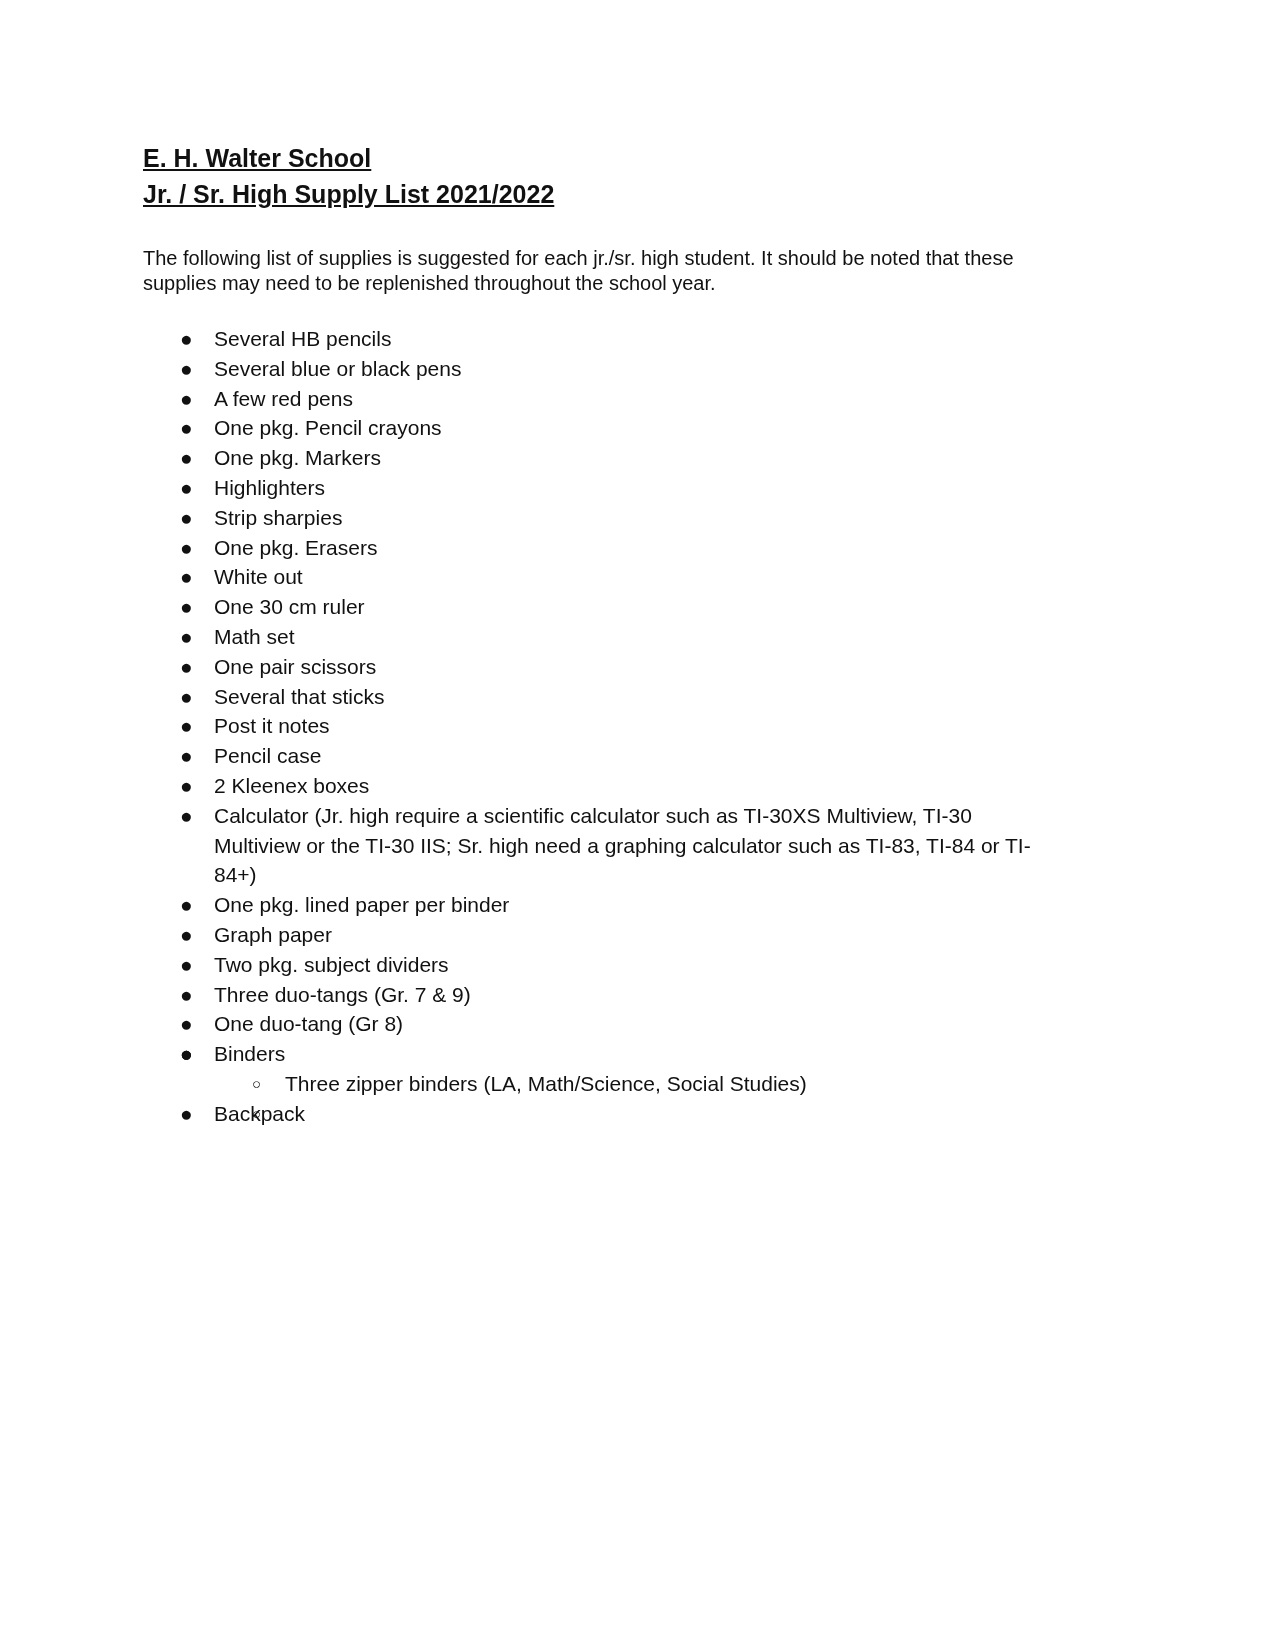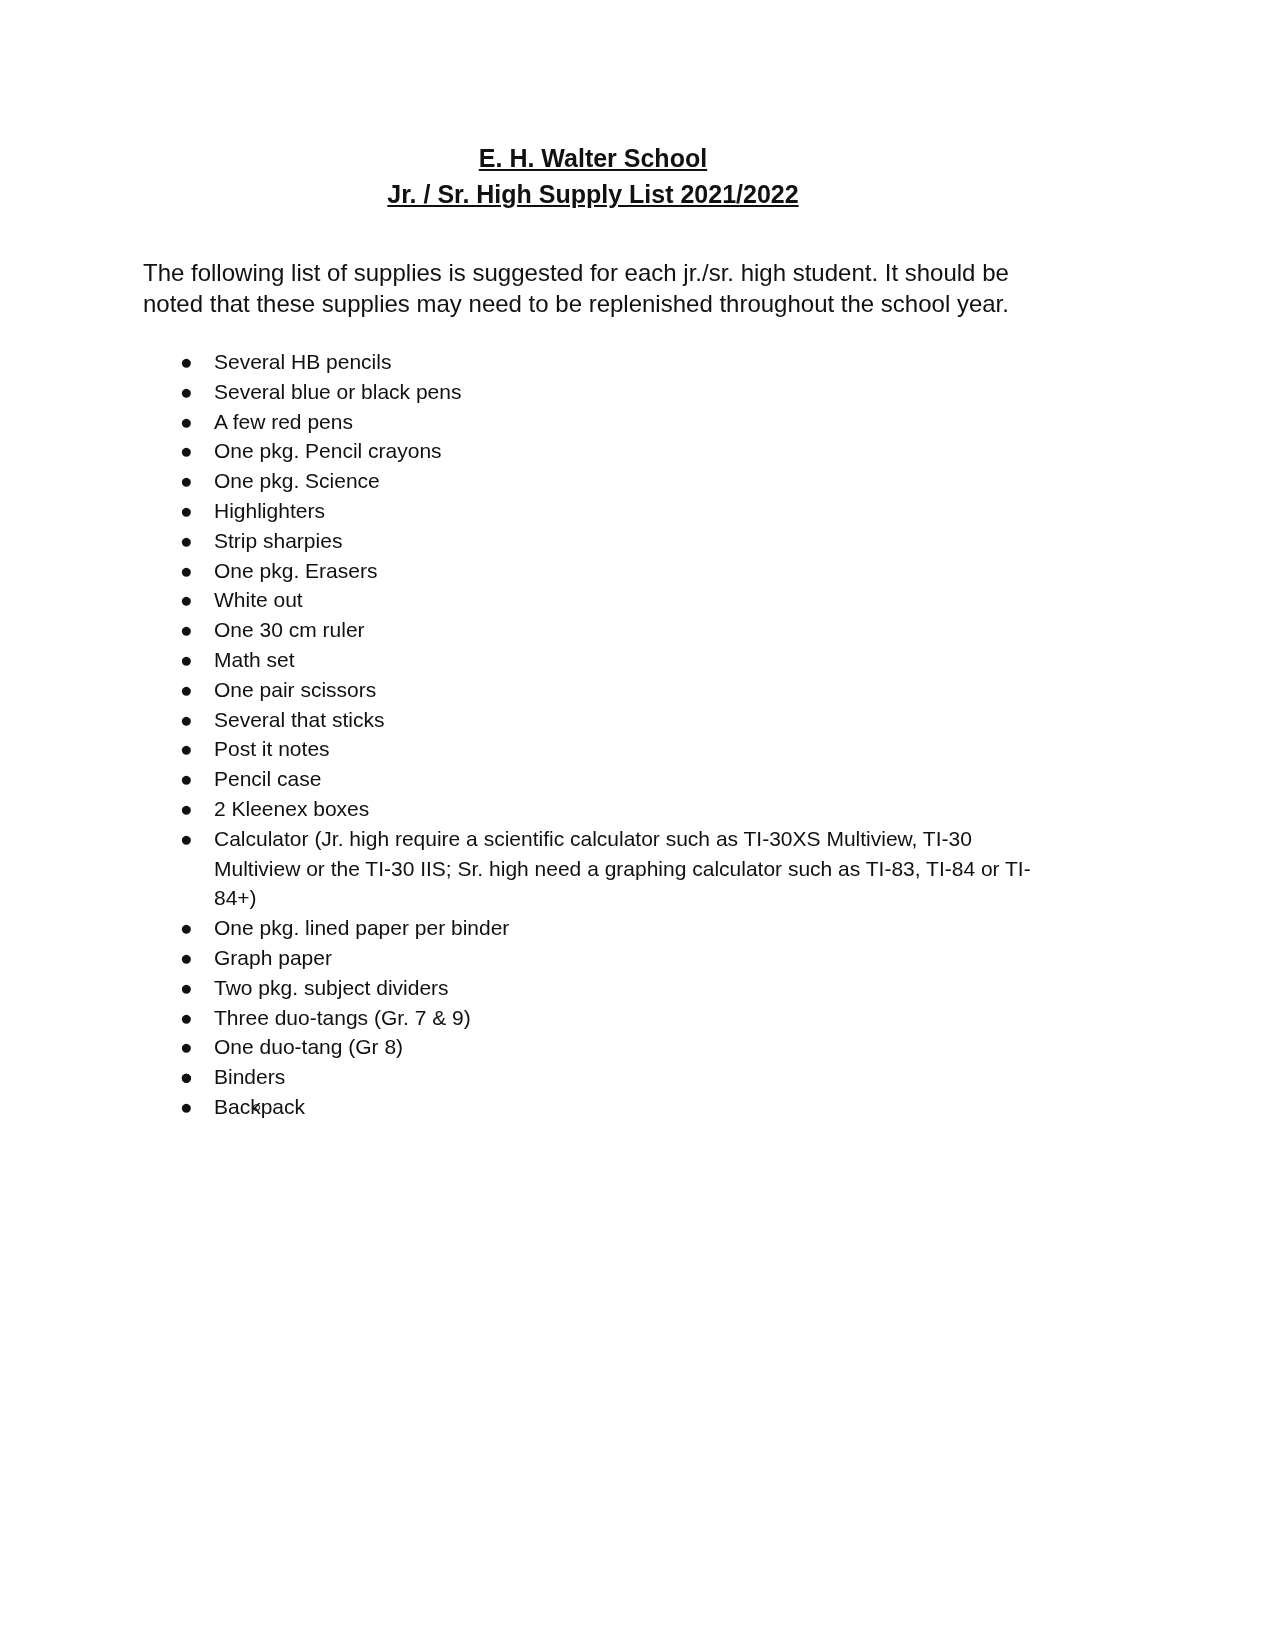--- a/index.html
+++ b/index.html
@@ -1,58 +1,58 @@
 <!DOCTYPE html>
 <html><head>
   <meta charset="utf-8">
   <style>
     html, body { margin: 0; padding: 0; background: #ffffff; }
     body { width: 1275px; height: 1650px; position: relative; font-family: "Liberation Sans", sans-serif; color: #111; }
     .page { position: absolute; left: 143px; top: 140px; width: 900px; }
-    .title { text-align: center; font-weight: bold; font-size: 25px; line-height: 36px; text-decoration: underline; margin: 0; }
-    .intro { font-size: 24px; line-height: 31px; margin-top: 45px; }
+    .title { font-weight: bold; font-size: 25px; line-height: 36px; text-decoration: underline; margin: 0; }
+    .intro { font-size: 20px; line-height: 25px; margin-top: 34px; }
     ul.main { list-style: none; margin: 28px 0 0 0; padding: 0; }
     ul.main > li { position: relative; padding-left: 71px; font-size: 21px; line-height: 29.8px; }
     ul.main > li > .bullet { position: absolute; left: 37px; top: 0; }
     ul.sub { list-style: none; margin: 0; padding: 0; }
     ul.sub > li { position: relative; padding-left: 71px; font-size: 21px; line-height: 29.8px; }
     ul.sub > li > .bullet { position: absolute; left: 38px; top: 0; font-size: 15px; }
   </style>
 </head>
 <body>
 
 <div class="page">
   <h1 class="title">E. H. Walter School</h1>
   <h1 class="title">Jr. / Sr. High Supply List 2021/2022</h1>
   <p class="intro">The following list of supplies is suggested for each jr./sr. high student. It should be noted that these supplies may need to be replenished throughout the school year.</p>
 
   <ul class="main" id="supply-list">
       <li><span class="bullet">●</span><span>Several HB pencils</span></li>
       <li><span class="bullet">●</span><span>Several blue or black pens</span></li>
       <li><span class="bullet">●</span><span>A few red pens</span></li>
       <li><span class="bullet">●</span><span>One pkg. Pencil crayons</span></li>
-      <li><span class="bullet">●</span><span>One pkg. Science</span></li>
+      <li><span class="bullet">●</span><span>One pkg. Markers</span></li>
       <li><span class="bullet">●</span><span>Highlighters</span></li>
       <li><span class="bullet">●</span><span>Strip sharpies</span></li>
       <li><span class="bullet">●</span><span>One pkg. Erasers</span></li>
       <li><span class="bullet">●</span><span>White out</span></li>
       <li><span class="bullet">●</span><span>One 30 cm ruler</span></li>
       <li><span class="bullet">●</span><span>Math set</span></li>
       <li><span class="bullet">●</span><span>One pair scissors</span></li>
       <li><span class="bullet">●</span><span>Several that sticks</span></li>
       <li><span class="bullet">●</span><span>Post it notes</span></li>
       <li><span class="bullet">●</span><span>Pencil case</span></li>
       <li><span class="bullet">●</span><span>2 Kleenex boxes</span></li>
       <li><span class="bullet">●</span><span>Calculator (Jr. high require a scientific calculator such as TI-30XS Multiview, TI-30 Multiview or the TI-30 IIS; Sr. high need a graphing calculator such as TI-83, TI-84 or TI-84+)</span></li>
       <li><span class="bullet">●</span><span>One pkg. lined paper per binder</span></li>
       <li><span class="bullet">●</span><span>Graph paper</span></li>
       <li><span class="bullet">●</span><span>Two pkg. subject dividers</span></li>
       <li><span class="bullet">●</span><span>Three duo-tangs (Gr. 7 &amp; 9)</span></li>
       <li><span class="bullet">●</span><span>One duo-tang (Gr 8)</span></li>
       <li><span class="bullet">●</span></li>
       <li><span class="bullet">●</span></li>
       <li><span class="bullet">●</span><span>Binders</span><ul class="sub">
-          <li><span class="bullet">○</span></li>
+          <li><span class="bullet">○</span><span>Three zipper binders (LA, Math/Science, Social Studies)</span></li>
           <li><span class="bullet">○</span></li>
         </ul></li>
       <li><span class="bullet">●</span><span>Backpack</span></li>
     </ul>
 </div>
 
 </body></html>

